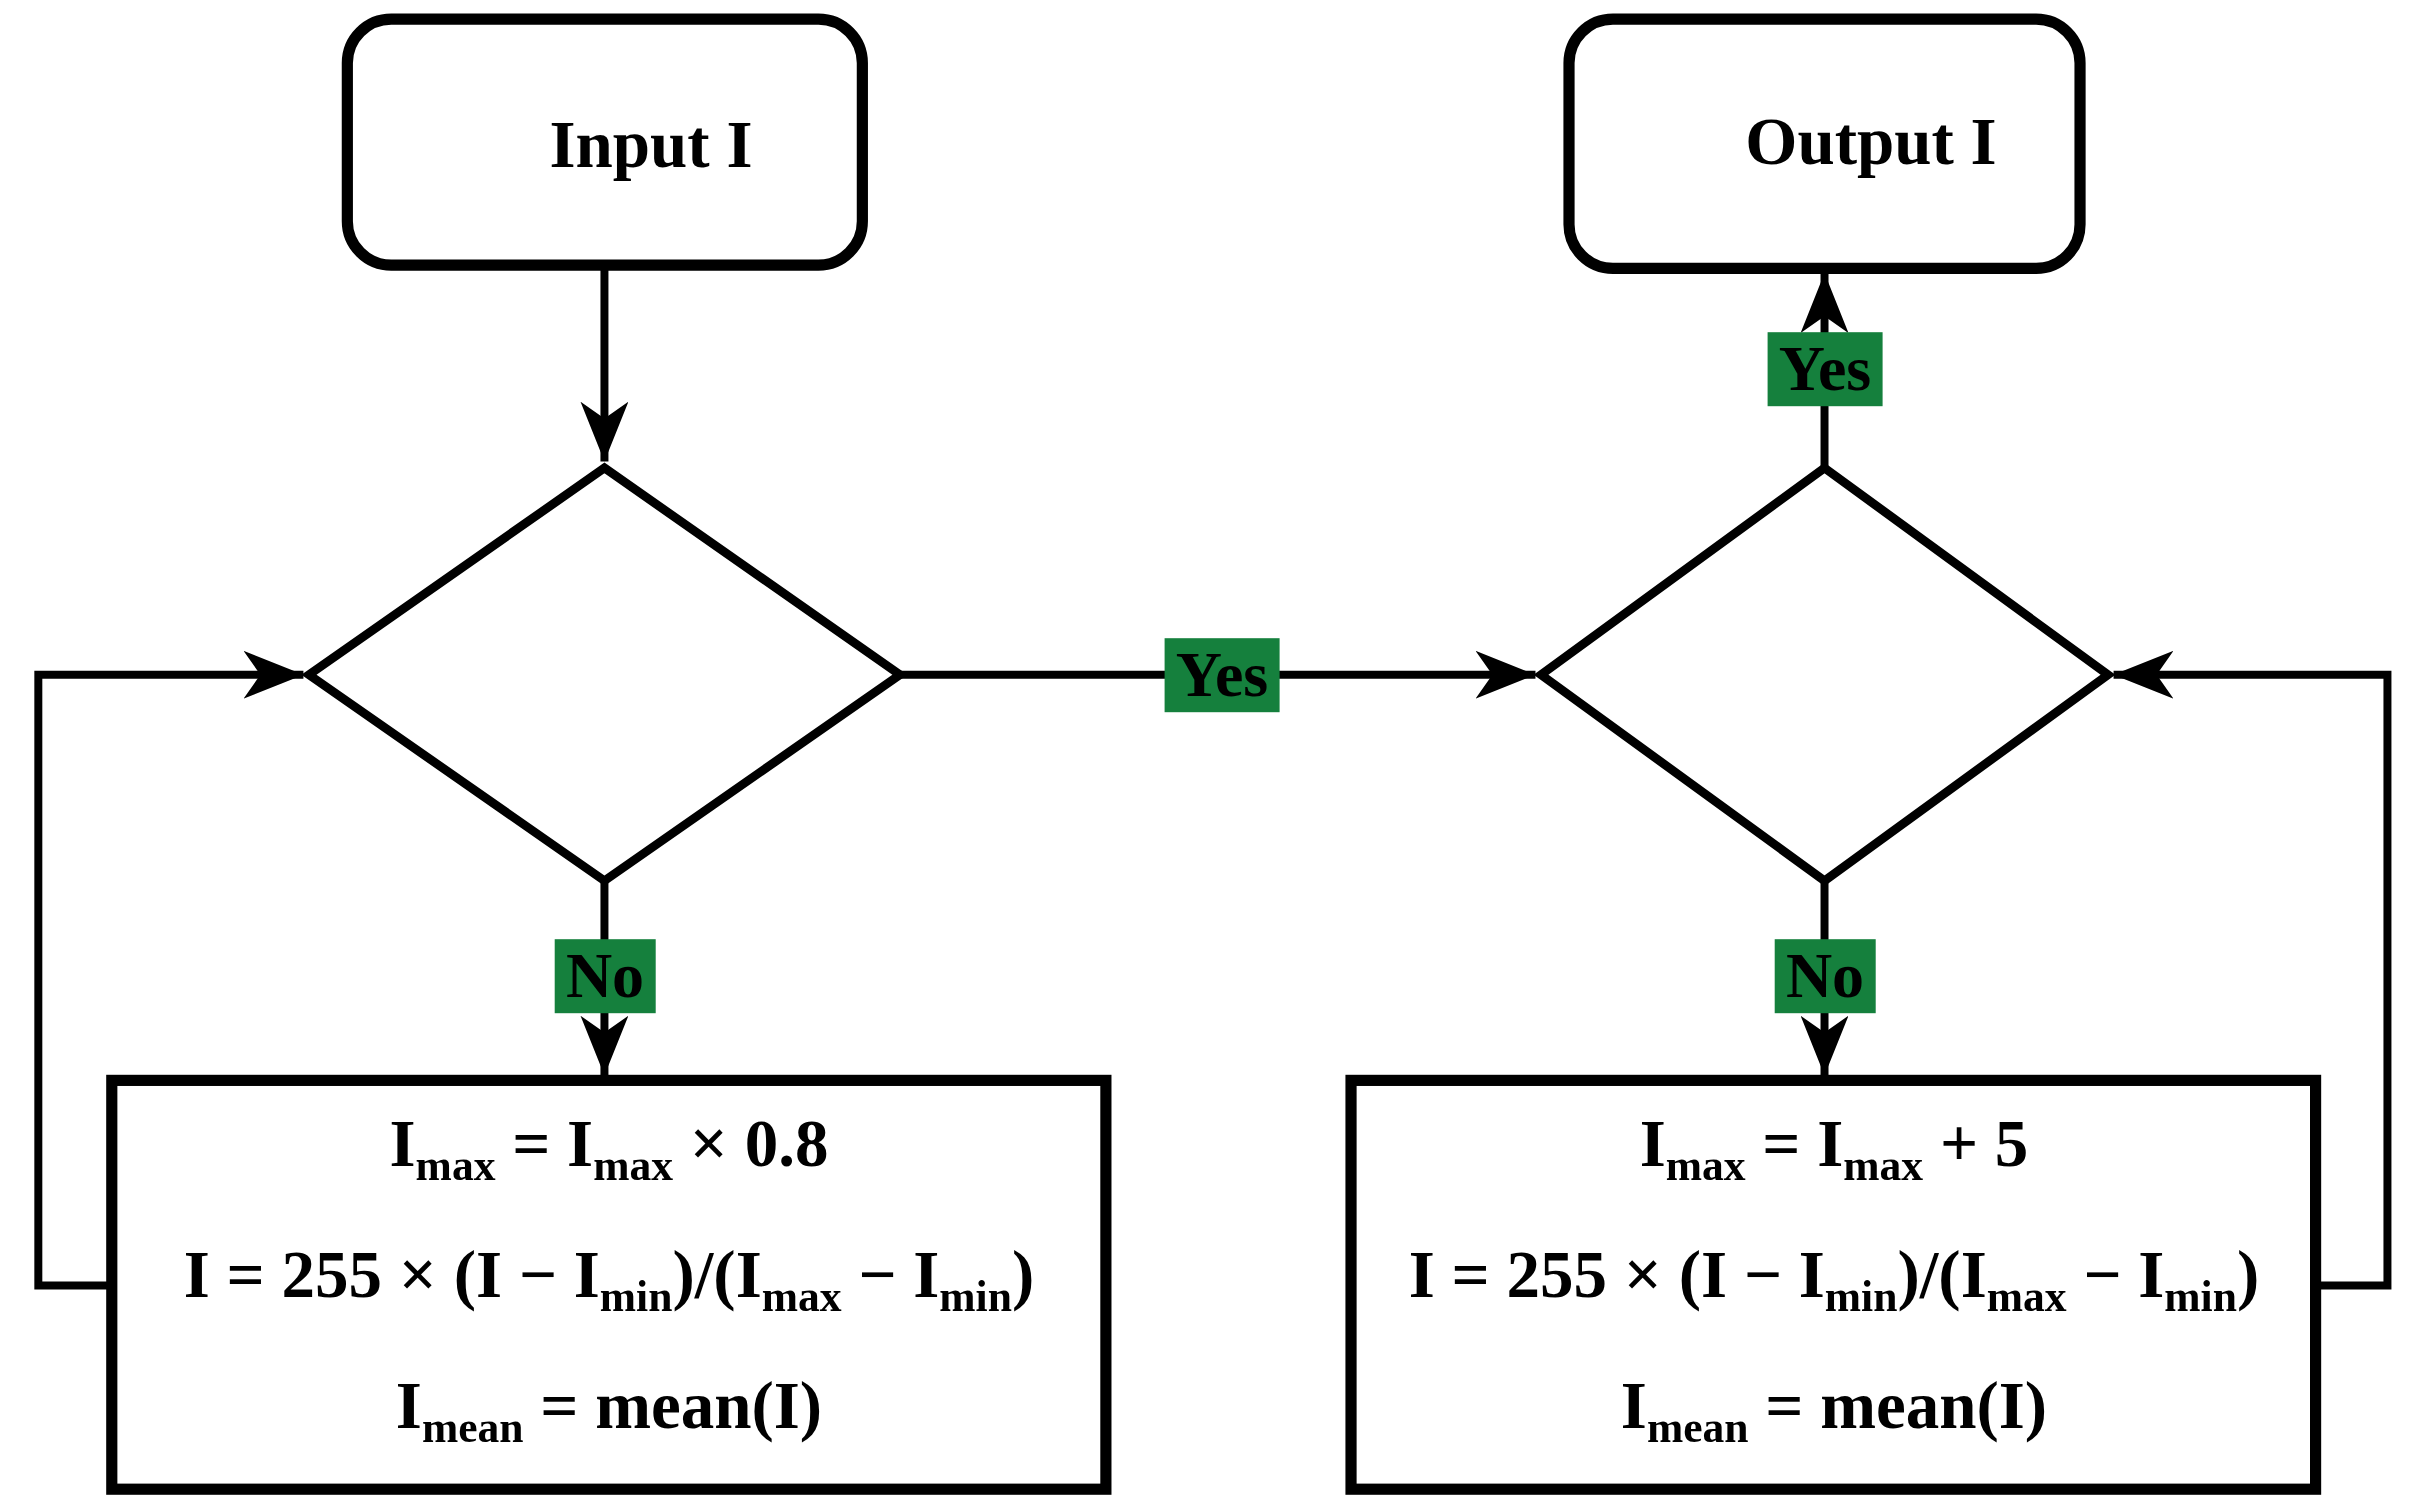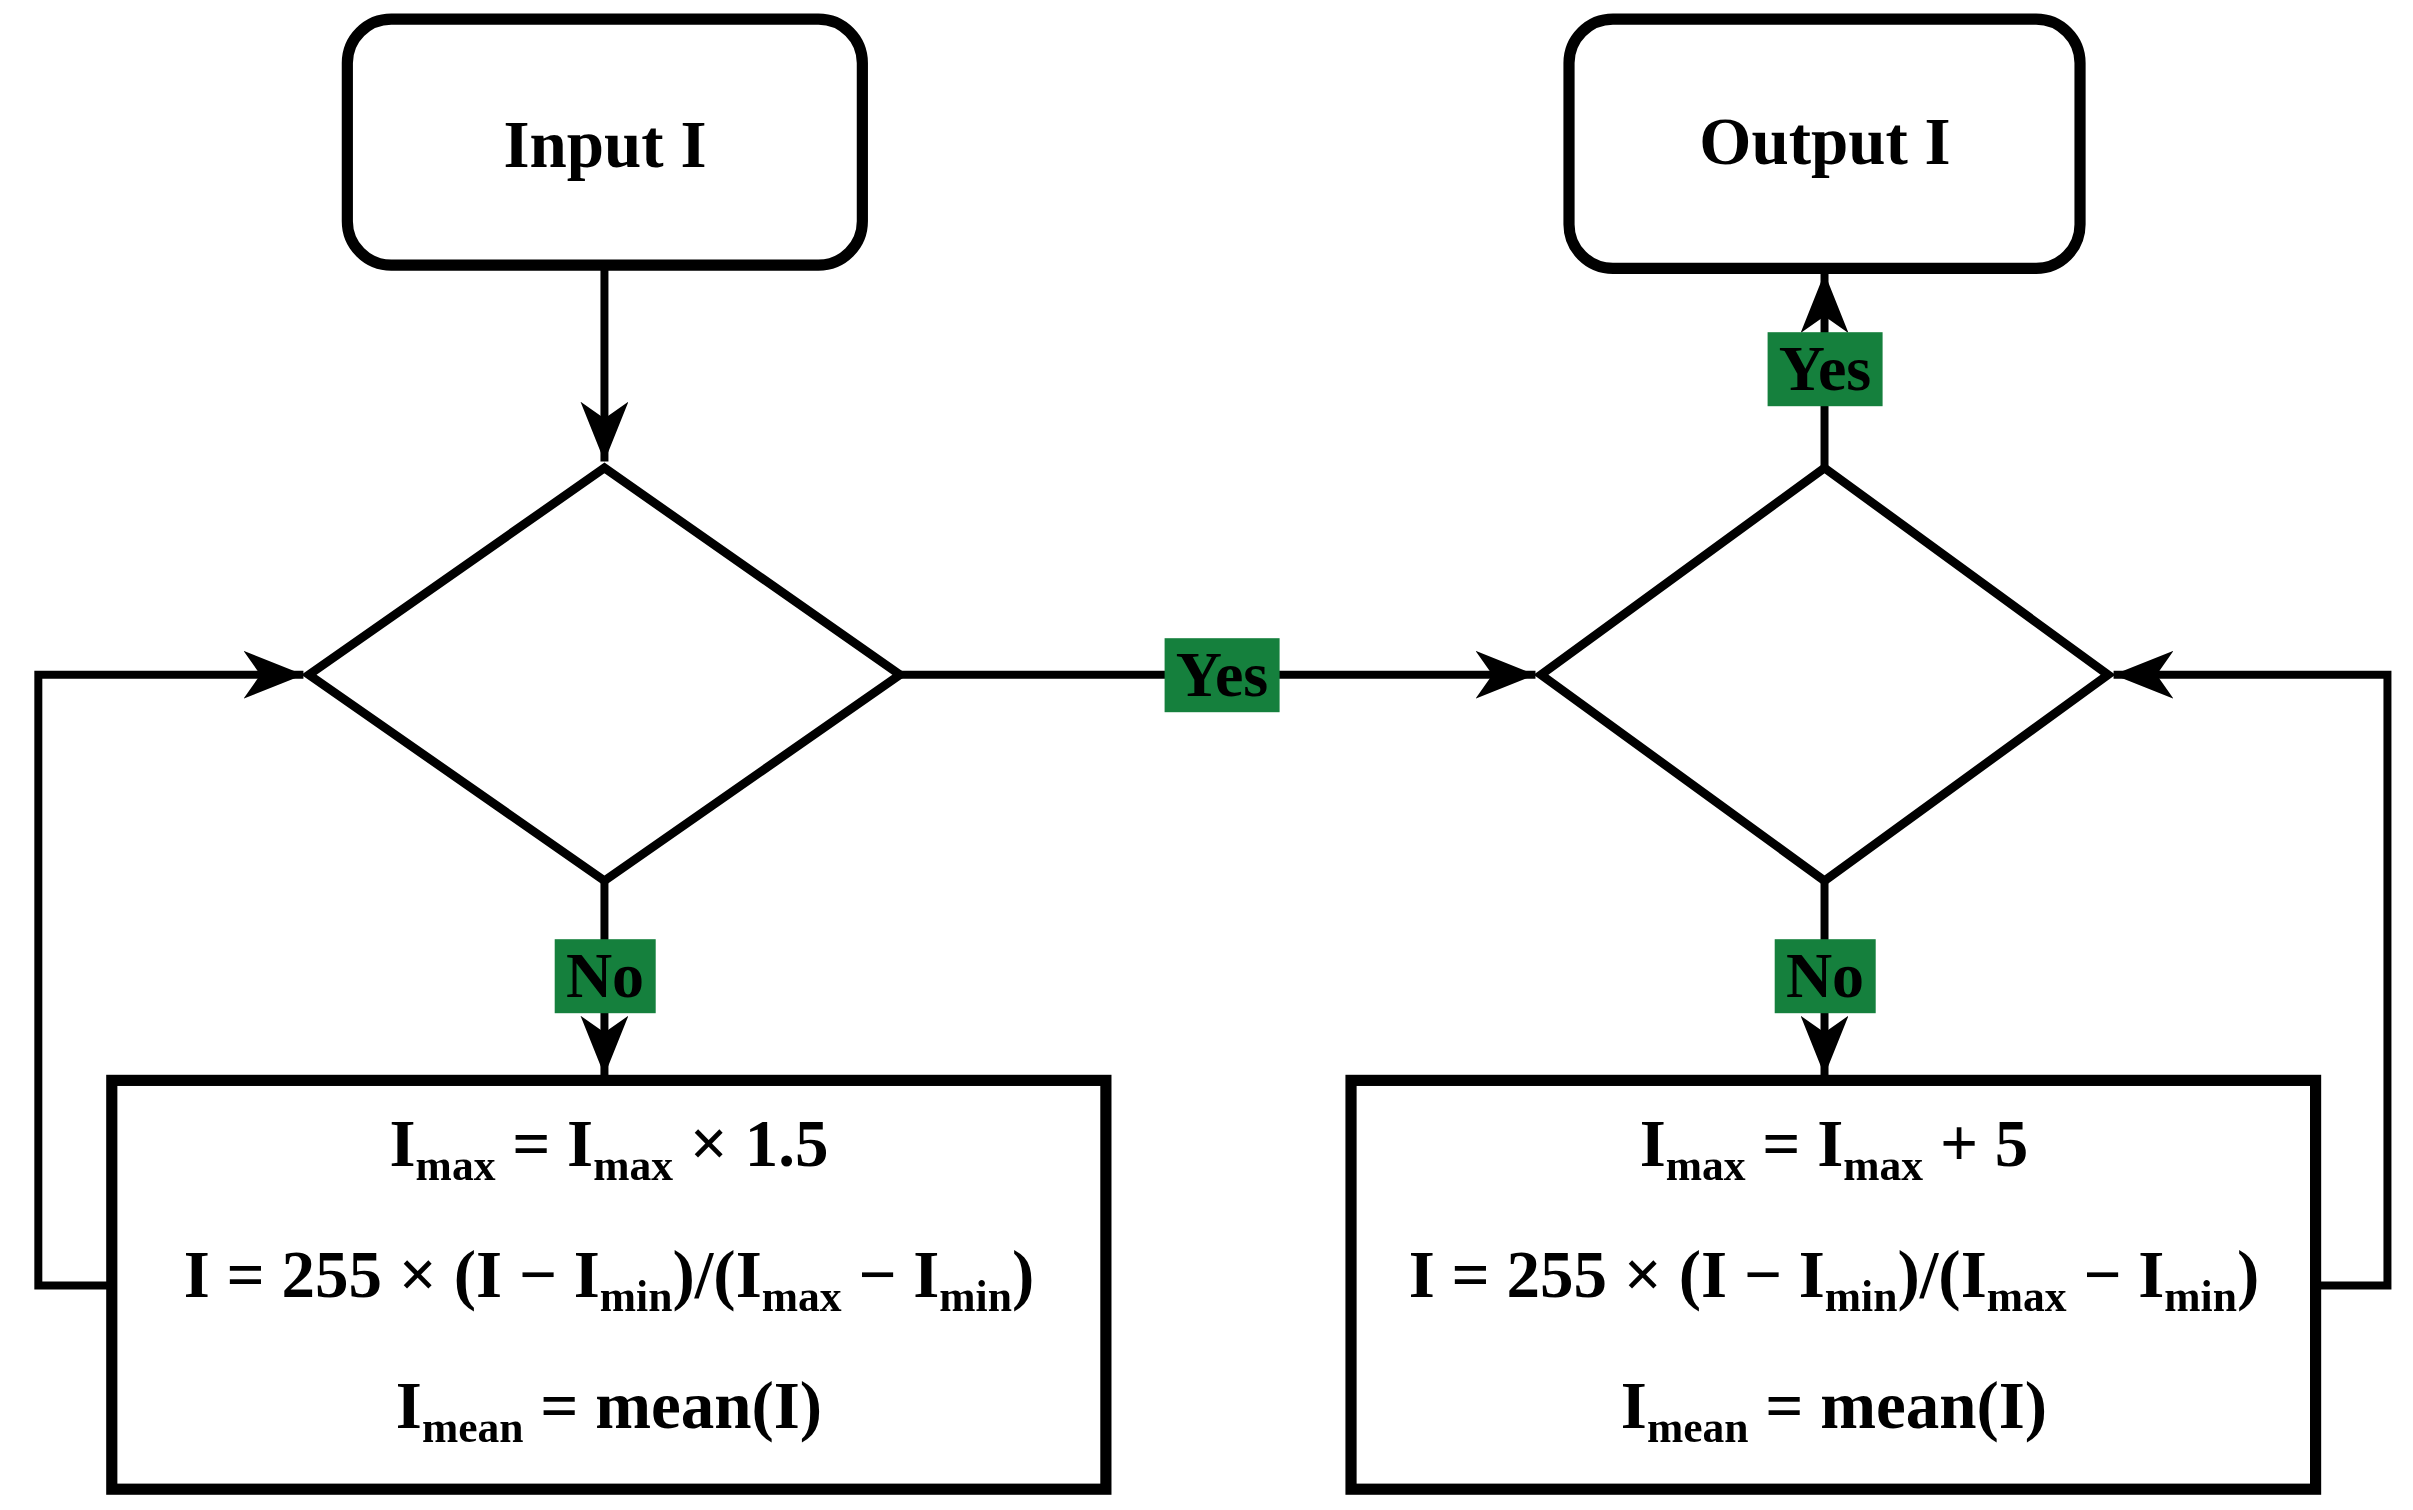--- a/index.html
+++ b/index.html
@@ -13,21 +13,21 @@
   }
   .canvas{position:absolute;left:0;top:0;width:2413px;height:1510px;}
   .lbl{
     position:absolute;
     transform:translate(-50%,-50%);
     font-weight:bold;
     white-space:nowrap;
     text-align:center;
     line-height:1;
   }
-  .node-lbl{font-size:67px;}
+  .node-lbl{font-size:67px;margin-left:46px;}
   .dec-lbl{font-size:72px;}
   .edge-lbl{font-size:64px;background:#15803d;padding:4.8px 11.2px;}
   .formula{
     position:absolute;
     transform:translate(-50%,-50%);
     font-weight:bold;
     text-align:center;
     white-space:nowrap;
   }
   .formula .fline{font-size:67px;line-height:109px;}
@@ -73,21 +73,21 @@
 
   <div class="lbl edge-lbl" style="left:1222px;top:675px;">Yes</div>
 
   <div class="lbl edge-lbl" style="left:605px;top:976px;">No</div>
 
   <div class="lbl edge-lbl" style="left:1825px;top:369px;">Yes</div>
 
   <div class="lbl edge-lbl" style="left:1825px;top:976px;">No</div>
 
   <div class="formula" style="left:609px;top:1285px;">
-    <div class="fline"><span>I</span><span class="sub">max</span><span> = I</span><span class="sub">max</span><span> × 1.5</span></div>
+    <div class="fline"><span>I</span><span class="sub">max</span><span> = I</span><span class="sub">max</span><span> × 0.8</span></div>
     <div class="fline"><span>I = 255 × (I − I</span><span class="sub">min</span><span>)/(I</span><span class="sub">max</span><span> − I</span><span class="sub">min</span><span>)</span></div>
     <div class="fline"><span>I</span><span class="sub">mean</span><span> = mean(I)</span></div>
   </div>
 
   <div class="formula" style="left:1834px;top:1285px;">
     <div class="fline"><span>I</span><span class="sub">max</span><span> = I</span><span class="sub">max</span><span> + 5</span></div>
     <div class="fline"><span>I = 255 × (I − I</span><span class="sub">min</span><span>)/(I</span><span class="sub">max</span><span> − I</span><span class="sub">min</span><span>)</span></div>
     <div class="fline"><span>I</span><span class="sub">mean</span><span> = mean(I)</span></div>
   </div>
 

